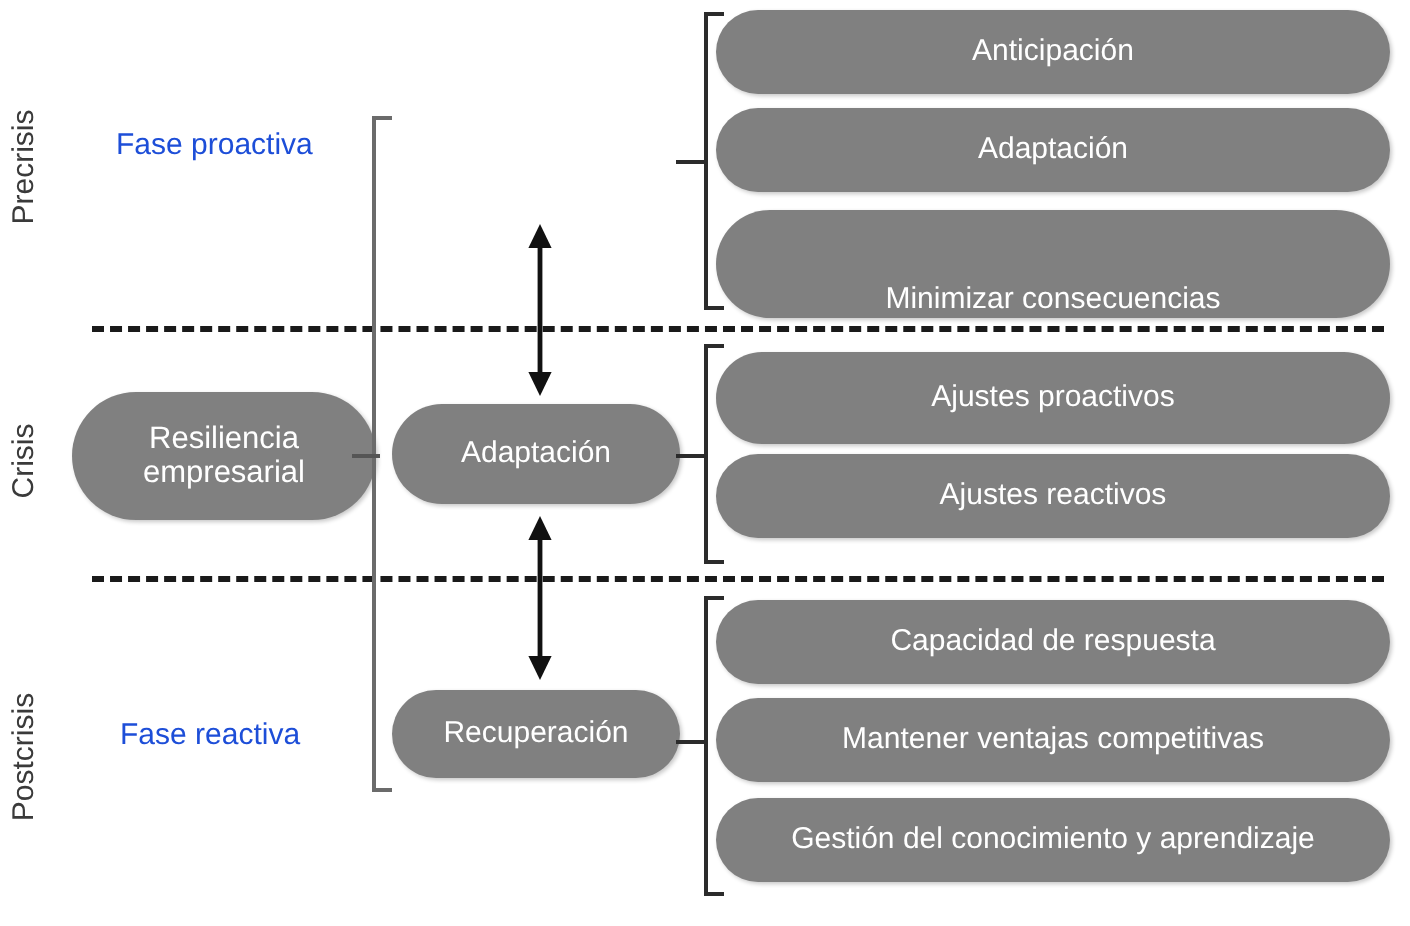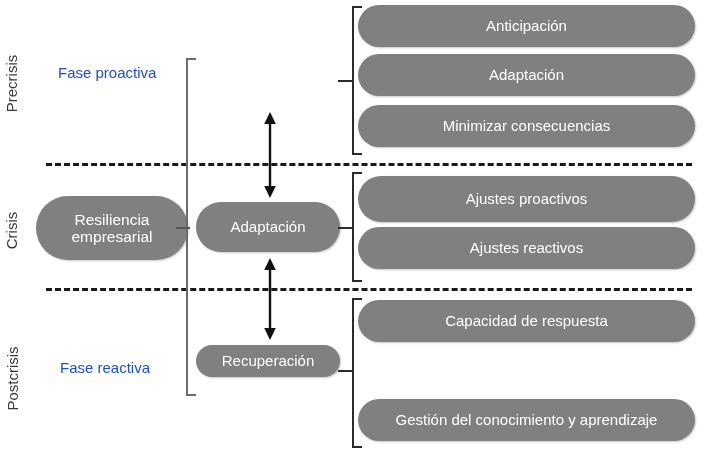--- a/index.html
+++ b/index.html
@@ -120,21 +120,21 @@
 
   <div class="bracket-left" style="left:186px; top:58px; width:10px; height:338px;"></div>
 
   <div class="stub gray" style="left:176px; top:227px; width:14px;"></div>
 
 
   <div class="pill" style="left:196px; top:202px; width:144px; height:50px;">
     <span>Adaptación</span>
   </div>
 
-  <div class="pill" style="left:196px; top:345px; width:144px; height:32px;">
+  <div class="pill" style="left:196px; top:345px; width:144px; height:44px;">
     <span>Recuperación</span>
   </div>
 
   <div class="arrow" style="left:262px; top:112px;">
     <svg width="16" height="86" viewBox="0 0 16 86">
       <line x1="8" y1="10" x2="8" y2="76" stroke="#111" stroke-width="2.4"></line>
       <polygon points="8,0 2.2,12 13.8,12" fill="#111"></polygon>
       <polygon points="8,86 2.2,74 13.8,74" fill="#111"></polygon>
     </svg>
   </div>
@@ -149,37 +149,40 @@
 
   <div class="stub" style="left:338px; top:80px; width:16px;"></div>
   <div class="bracket-left dark" style="left:352px; top:6px; width:10px; height:149px;"></div>
 
   <div class="pill" style="left:358px; top:5px; width:337px; height:42px;">
     <span>Anticipación</span>
   </div>
   <div class="pill" style="left:358px; top:54px; width:337px; height:42px;">
     <span>Adaptación</span>
   </div>
-  <div class="pill" style="left:358px; top:105px; width:337px; height:42px;">
+  <div class="pill" style="left:358px; top:105px; width:337px; height:54px;align-items:flex-end;">
     <span>Minimizar consecuencias</span>
   </div>
 
   <div class="stub" style="left:338px; top:227px; width:16px;"></div>
   <div class="bracket-left dark" style="left:352px; top:172px; width:10px; height:110px;"></div>
 
   <div class="pill" style="left:358px; top:176px; width:337px; height:46px;">
     <span>Ajustes proactivos</span>
   </div>
   <div class="pill" style="left:358px; top:227px; width:337px; height:42px;">
     <span>Ajustes reactivos</span>
   </div>
 
   <div class="stub" style="left:338px; top:370px; width:16px;"></div>
   <div class="bracket-left dark" style="left:352px; top:298px; width:10px; height:150px;"></div>
 
   <div class="pill" style="left:358px; top:300px; width:337px; height:42px;">
     <span>Capacidad de respuesta</span>
   </div>
+  <div class="pill" style="left:358px; top:349px; width:337px; height:42px;">
+    <span>Mantener ventajas competitivas</span>
+  </div>
   <div class="pill" style="left:358px; top:399px; width:337px; height:42px;">
     <span>Gestión del conocimiento y aprendizaje</span>
   </div>
 
 </div>
 
 </body></html>

